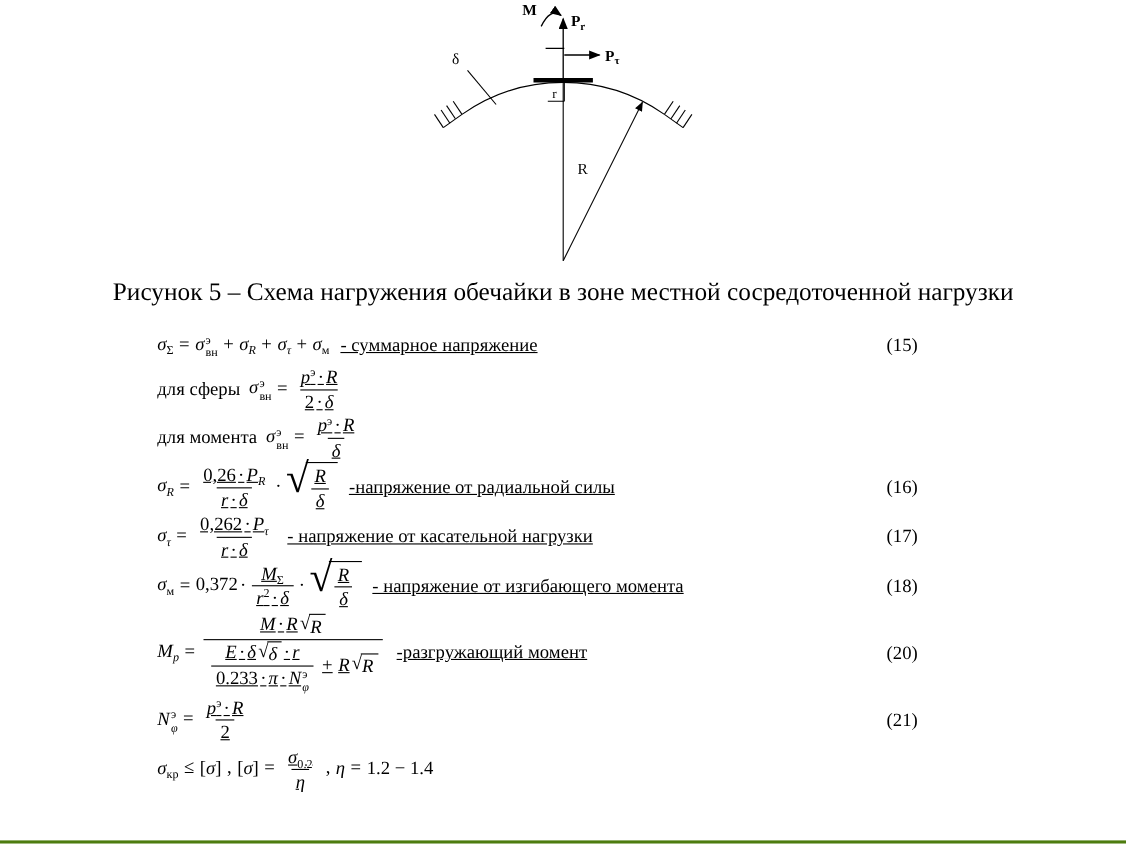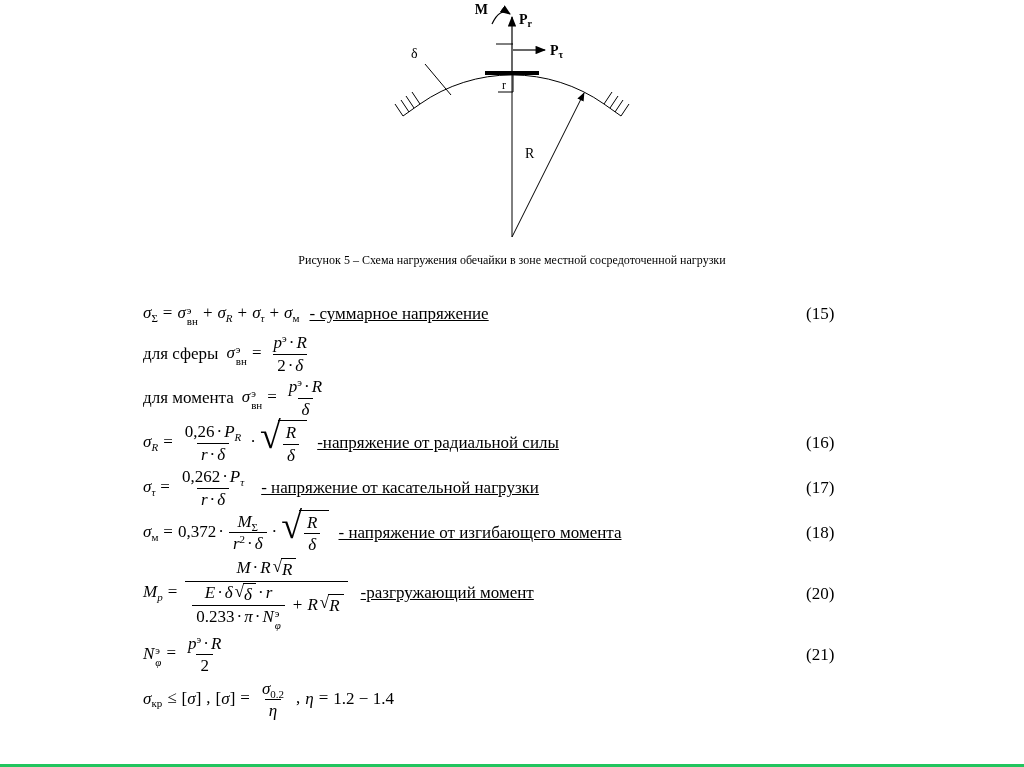--- a/index.html
+++ b/index.html
@@ -1,49 +1,49 @@
 <!DOCTYPE html>
 <html><head>
 <meta charset="utf-8">
 <style>
   * { box-sizing: border-box; }
   html,body { margin:0; padding:0; background:#ffffff; }
   .slide {
     position:relative; width:1024px; height:767px; overflow:hidden;
     background:#ffffff; color:#000;
     font-family:"Liberation Serif","DejaVu Serif",serif;
-    border-bottom:3px solid #22c55e;
+    border-bottom:3px solid #4d7c0f;
   }
   
   .figure-area { position:absolute; left:355px; top:0; }
   svg text { font-family:"Liberation Serif","DejaVu Serif",serif; fill:#000; }
   .svg-b { font-weight:bold; font-size:14px; }
   .svg-l { font-size:14px; }
   .caption {
     position:absolute; top:253px; left:0; width:100%;
-    text-align:center; font-size:12px;
+    text-align:center; font-size:23px;
   }
   
   .formulas { position:absolute; left:143px; top:296px; width:720px; font-size:17px; line-height:1.3; }
   .frow { position:relative; display:flex; align-items:center; }
   .h34{min-height:34px} .h36{min-height:36px} .h42{min-height:42px}
   .h44{min-height:44px} .h46{min-height:46px} .h76{min-height:76px}
   .math { display:inline-block; white-space:nowrap; }
   .v { font-style:italic; }
   sub,sup { font-size:11px; line-height:0; position:relative; vertical-align:baseline; }
   sub { top:4px; } sup { top:-6px; }
   .iv { font-style:italic; }
   .stack { display:inline-flex; flex-direction:column; align-items:flex-start;
            font-size:11px; line-height:1.05; vertical-align:middle;
            transform:translateY(2px); margin-left:1px; }
   .op { padding:0 5px; }
   .cd { padding:0 2px; }
   .frac { display:inline-flex; flex-direction:column; align-items:center;
           vertical-align:middle; margin:0 3px; line-height:1.25; }
-  .frac .num, .frac .den { display:block; padding:0 4px; text-align:right; white-space:nowrap; }
+  .frac .num, .frac .den { display:block; padding:0 4px; text-align:right; white-space:nowrap;text-decoration:underline; }
   .frac .den { border-top:1px solid #000; }
   .sqrt { display:inline-flex; align-items:flex-start; vertical-align:middle; margin-left:2px; }
   .sqrt .sign { line-height:1; }
   .sqrt .body { display:inline-block; border-top:1px solid #000; padding:1px 4px 0 1px; }
   .sqrt.big .sign { font-size:38px; line-height:0.82; margin-right:-3px; }
   .sqrt.sm .sign { font-size:inherit; margin-right:-1px; }
   .sqrt.sm .body { padding-top:0; }
   .txt { margin-right:8px; white-space:nowrap; }
   .desc { margin-left:10px; white-space:nowrap;text-decoration:underline; }
   .eqnum { position:absolute; left:663px; top:50%; transform:translateY(-50%); }

